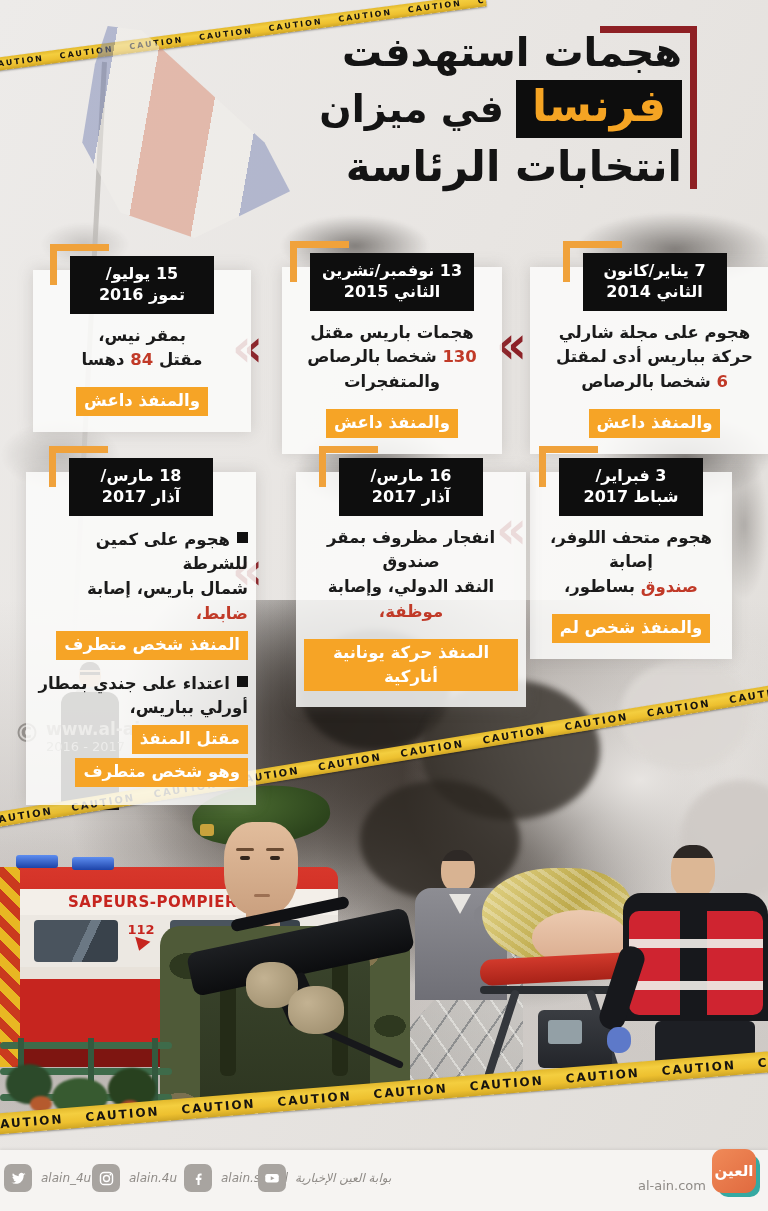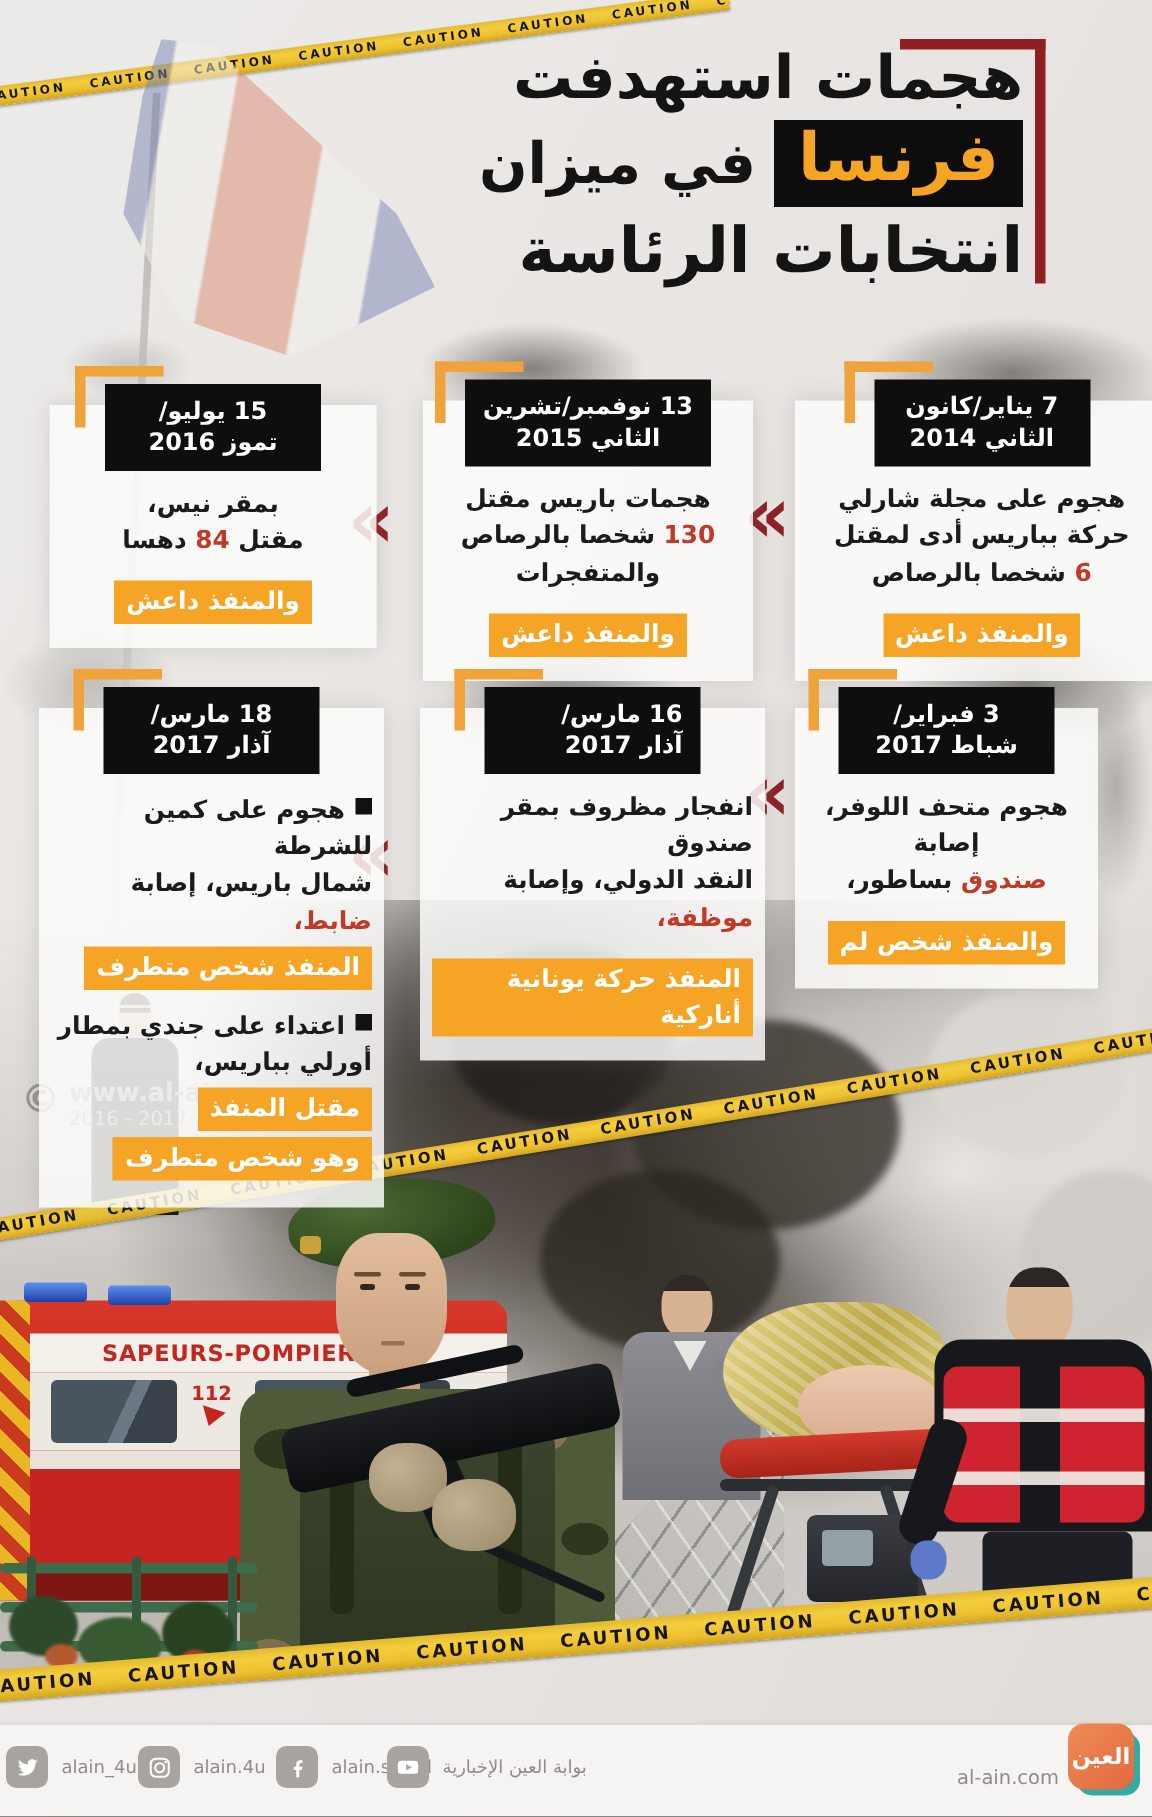--- a/index.html
+++ b/index.html
@@ -178,21 +178,21 @@
   
   .railing{position:absolute;left:0;top:438px;width:172px;height:85px;}
   .rail{position:absolute;left:0;width:100%;height:7px;border-radius:4px;background:#3e6b4a;}
   .post{position:absolute;top:0;width:6px;height:62px;background:#34593e;}
   .shrub{position:absolute;border-radius:50%;filter:blur(1px);}
   
   .footer{position:absolute;left:0;top:1150px;width:768px;height:61px;background:#f6f4f2;z-index:7;
         box-shadow:0 -1px 3px rgba(0,0,0,.08);}
   .social{position:absolute;top:14px;display:flex;align-items:center;gap:5px;}
   .sicon{width:28px;height:28px;border-radius:7px;background:#a8a4a0;display:flex;align-items:center;justify-content:center;}
-  .slabel{font-size:12px;color:#8f8b87;margin:0 4px;}
+  .slabel{font-size:12px;color:#8f8b87;margin:0 4px;font-style:italic;}
   .site-label{position:absolute;left:638px;top:1178px;font-size:13px;color:#8f8b87;z-index:8;}
   .logo-teal{position:absolute;left:718px;top:1155px;width:42px;height:42px;border-radius:10px;background:#35a9a2;z-index:7;}
   .logo-orange{position:absolute;left:712px;top:1149px;width:44px;height:44px;border-radius:11px;z-index:8;
         background:linear-gradient(140deg,#f08a58,#e06a3f);display:flex;align-items:center;justify-content:center;
         color:#fff;font-weight:bold;font-size:15px;}
 </style>
 </head>
 <body>
 
 <div id="page">
@@ -266,21 +266,21 @@
       <span class="corner"></span>
       <span class="dline">3 فبراير/</span>
       <span class="dline">شباط 2017</span>
     </div>
     <div class="body">
         <div class="para"><span class="seg-n">هجوم متحف اللوفر، إصابة</span><br><span class="seg-r">صندوق</span><span class="seg-n"> بساطور،</span></div>
         <div class="para"><span class="seg-h">والمنفذ شخص لم</span><br></div>
       </div>
   </div>
 
-  <div class="card" style="left:280px;top:472px;width:230px;min-height:162px;text-align:right;">
+  <div class="card" style="left:296px;top:472px;width:230px;min-height:162px;">
     <div class="datebox">
       <span class="corner"></span>
       <span class="dline">16 مارس/</span>
       <span class="dline">آذار 2017</span>
     </div>
     <div class="body">
         <div class="para"><span class="seg-n">انفجار مظروف بمقر صندوق</span><br><span class="seg-n">النقد الدولي، وإصابة </span><span class="seg-r">موظفة،</span></div>
         <div class="para"><span class="seg-h">المنفذ حركة يونانية أناركية</span></div>
       </div>
   </div>

